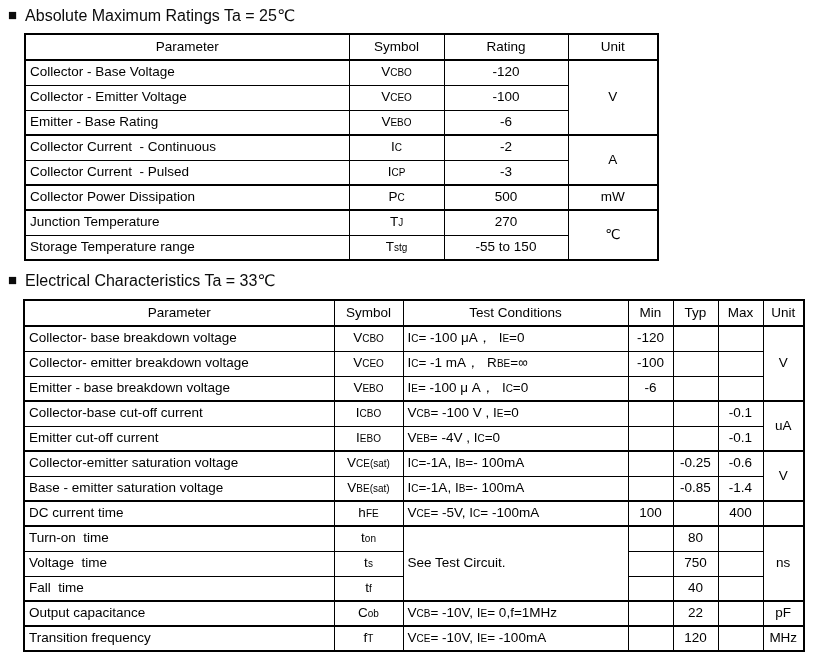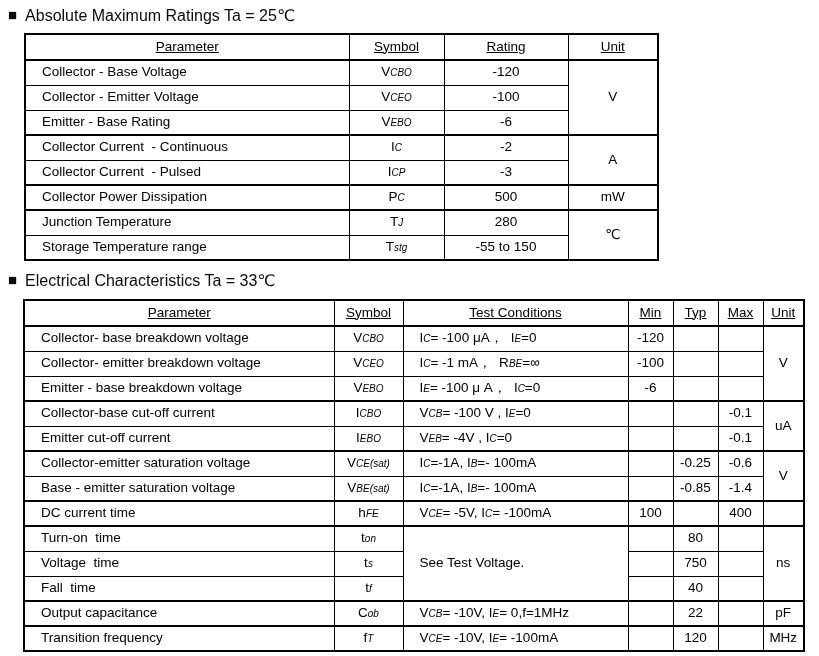--- a/index.html
+++ b/index.html
@@ -20,25 +20,25 @@
   .bullet { font-size: 15px; line-height: 1; transform: translateY(-1px); }
   .tbl-wrap { position: absolute; }
   table { border-collapse: collapse; table-layout: fixed; width: 100%; border: 2.2px solid #000; }
   th, td {
     border: 1.4px solid #000;
     height: 25px; padding: 0 4px;
     font-size: 13.5px; line-height: 1.1;
     overflow: hidden; vertical-align: middle;
   }
   th { font-weight: 400; text-align: center; height: 26px; }
-  td.param, td.cond { text-align: left; padding-left: 16px; white-space: pre; }
+  td.param, td.cond { text-align: left; padding-left: 4px; white-space: pre; }
   td.c { text-align: center; }
   tr.grp td { border-top-width: 2.2px; }
-  thead tr th { border-bottom-width: 2.2px; text-decoration: underline; }
-  .sub { font-size: 0.74em; letter-spacing: 0; font-style: italic; }
+  thead tr th { border-bottom-width: 2.2px; }
+  .sub { font-size: 0.74em; letter-spacing: 0; }
 </style>
 </head>
 <body>
 
 <div>
 
   <div class="section-title" style="top:6px">
     <span class="bullet">■</span>
     <span>Absolute Maximum Ratings Ta = 25℃</span>
   </div>
@@ -89,21 +89,21 @@
         </tr>
         <tr class="grp">
           <td class="param">Collector Power Dissipation</td>
           <td class="c"><span>P</span><span class="sub">C</span><span></span></td>
           <td class="c">500</td>
           <td class="c">mW</td>
         </tr>
         <tr class="grp">
           <td class="param">Junction Temperature</td>
           <td class="c"><span>T</span><span class="sub">J</span><span></span></td>
-          <td class="c">280</td>
+          <td class="c">270</td>
           <td class="c" rowspan="2">℃</td>
         </tr>
         <tr>
           <td class="param">Storage Temperature range</td>
           <td class="c"><span>T</span><span class="sub">stg</span><span></span></td>
           <td class="c">-55 to 150</td>
         </tr>
       </tbody>
     </table>
   </div>
@@ -200,21 +200,21 @@
           <td class="c"><span>h</span><span class="sub">FE</span><span></span></td>
           <td class="cond"><span>V</span><span class="sub">CE</span><span>= -5V, I</span><span class="sub">C</span><span>= -100mA</span></td>
           <td class="c">100</td>
           <td class="c"></td>
           <td class="c">400</td>
           <td class="c"></td>
         </tr>
         <tr class="grp">
           <td class="param">Turn-on  time</td>
           <td class="c"><span>t</span><span class="sub">on</span><span></span></td>
-          <td class="cond" rowspan="3">See Test Voltage.</td>
+          <td class="cond" rowspan="3">See Test Circuit.</td>
           <td class="c"></td>
           <td class="c">80</td>
           <td class="c"></td>
           <td class="c" rowspan="3">ns</td>
         </tr>
         <tr>
           <td class="param">Voltage  time</td>
           <td class="c"><span>t</span><span class="sub">s</span><span></span></td>
           <td class="c"></td>
           <td class="c">750</td>

